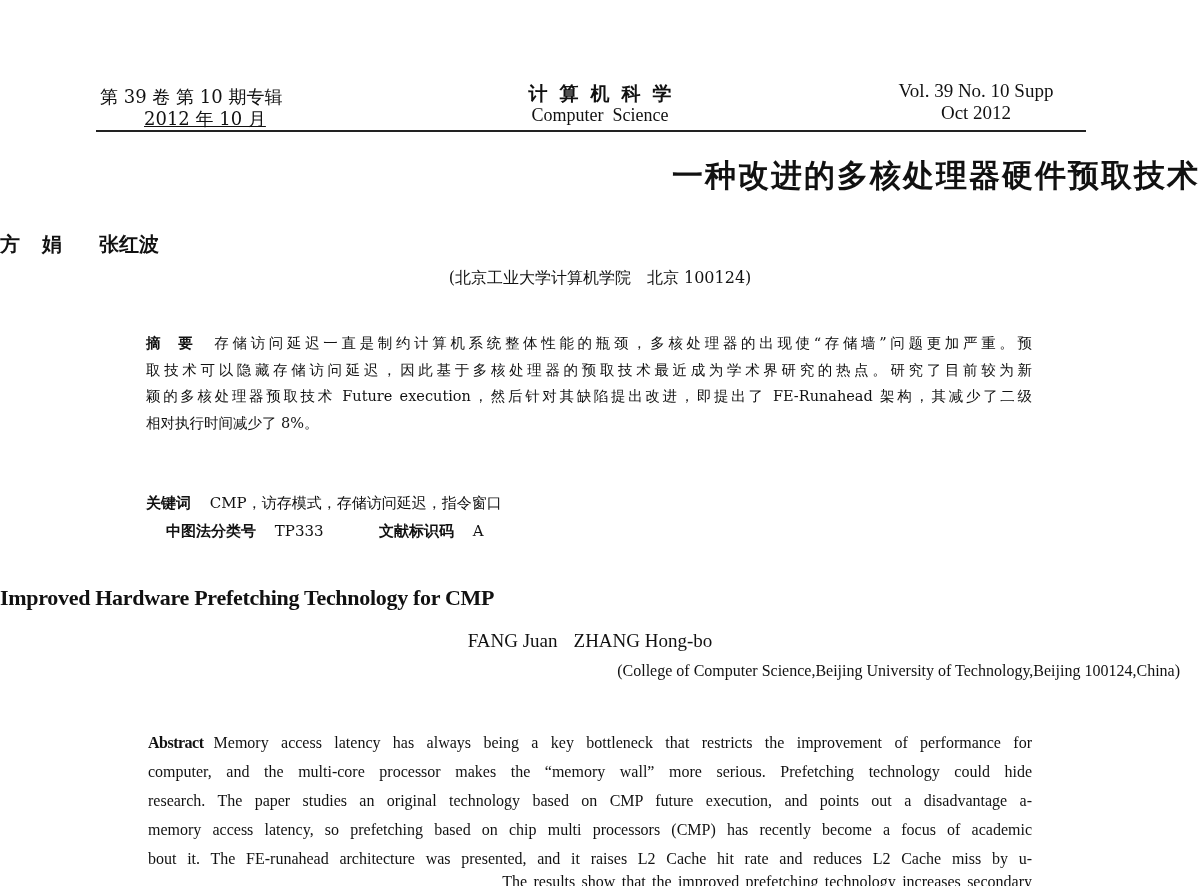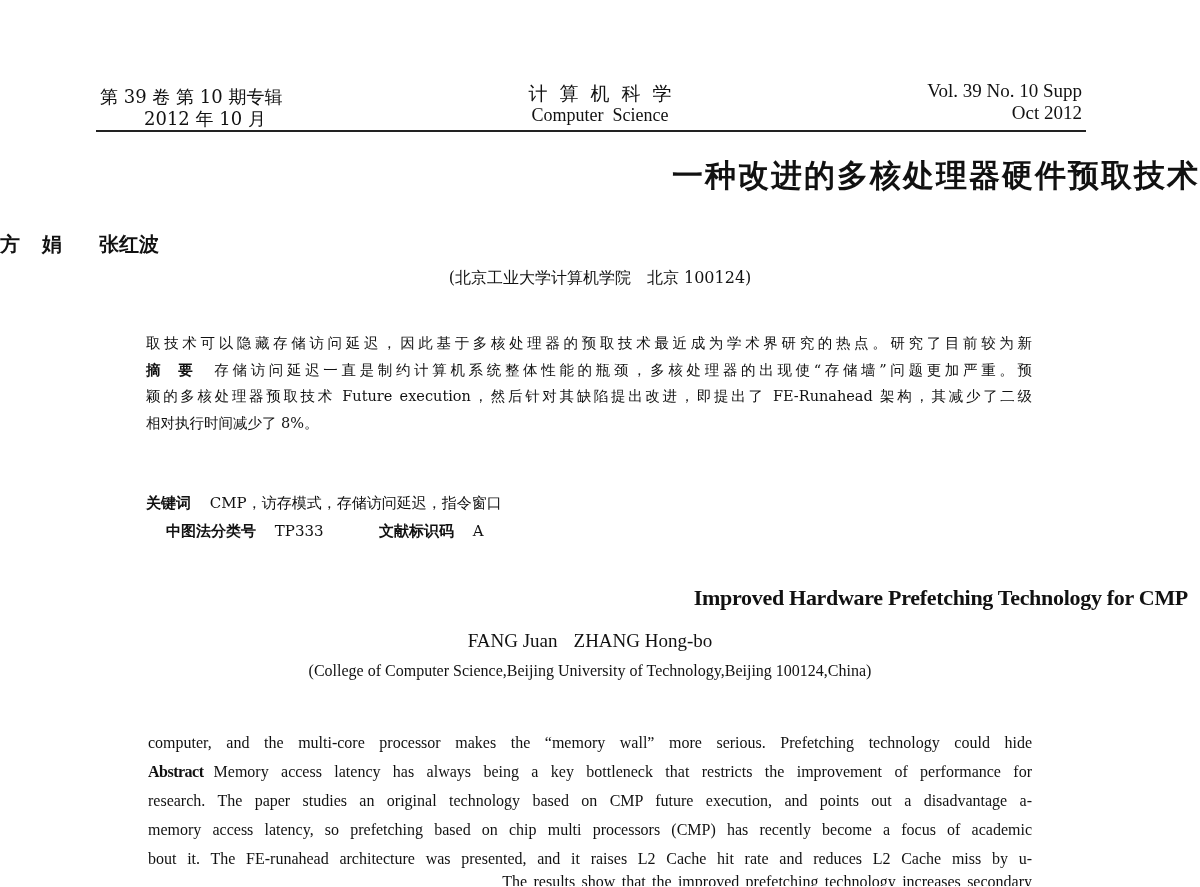--- a/index.html
+++ b/index.html
@@ -22,40 +22,41 @@
     }
     
     .hdr-left {
       position: absolute;
       left: 100px; top: 86px;
       font-family: "DejaVu Serif", "Liberation Serif", serif;
       font-size: 18px;
       line-height: 22px;
       color: #111;
     }
-    .hdr-left .l2 { padding-left: 44px; }
+    .hdr-left .l2 { padding-left: 44px; text-decoration: underline; }
     .hdr-center {
       position: absolute;
       left: 480px; top: 82px;
       width: 240px;
       text-align: center;
       font-size: 18px;
       line-height: 22px;
     }
     .hdr-center .cn {
       font-family: "DejaVu Serif", serif;
       letter-spacing: 12px;
       font-size: 19px;
       padding-left: 12px;
+      font-weight: bold;
     }
     .hdr-right {
       position: absolute;
       left: 870px; top: 80px;
       width: 212px;
-      text-align: right;
+      text-align: center;
       font-size: 19px;
       line-height: 22px;
     }
     .hdr-rule {
       position: absolute;
       left: 96px; top: 130px;
       width: 990px;
       height: 0;
       border-top: 2px solid #222;
     }
@@ -113,42 +114,42 @@
     .cls-row { top: 522px; margin-left: 20px; }
     .kw-row .lbl, .cls-row .lbl {
       font-family: "DejaVu Sans", sans-serif;
       font-weight: bold;
       margin-right: 14px;
     }
     .cls-row .gap { display: inline-block; width: 46px; }
     
     .title-en {
       position: absolute;
-      left: 8px; top: 585px;
+      left: 0; top: 585px;
+      width: 1180px;
+      text-align: left;
+      font-family: "Liberation Serif", serif;
+      font-weight: bold;
+      font-size: 22px;
+      letter-spacing: -0.3px;
+    }
+    .authors-en {
+      position: absolute;
+      left: 0; top: 630px;
+      width: 1180px;
+      text-align: center;
+      font-family: "Liberation Serif", serif;
+      font-size: 19px;
+    }
+    .authors-en .sep { display: inline-block; width: 16px; }
+    .affil-en {
+      position: absolute;
+      left: 0; top: 662px;
       width: 1180px;
       text-align: right;
-      font-family: "Liberation Serif", serif;
-      font-weight: bold;
-      font-size: 22px;
-      letter-spacing: -0.3px;
-    }
-    .authors-en {
-      position: absolute;
-      left: 0; top: 630px;
-      width: 1180px;
-      text-align: center;
-      font-family: "Liberation Serif", serif;
-      font-size: 19px;
-    }
-    .authors-en .sep { display: inline-block; width: 16px; }
-    .affil-en {
-      position: absolute;
-      left: 0; top: 662px;
-      width: 1180px;
-      text-align: center;
       font-family: "Liberation Serif", serif;
       font-size: 16px;
     }
     
     .abs-en {
       position: absolute;
       left: 148px; top: 728px;
       width: 884px;
       font-family: "Liberation Serif", serif;
       font-size: 16px;
@@ -193,24 +194,24 @@
   <div class="title-cn">一种改进的多核处理器硬件预取技术</div>
 
   <div class="authors-cn">
     <span class="a1">方娟</span>
     <span>张红波</span>
   </div>
 
   <div class="affil-cn">(北京工业大学计算机学院　北京 100124)</div>
 
   <div class="abs-cn">
-    <span class="line">取技术可以隐藏存储访问延迟，因此基于多核处理器的预取技术最近成为学术界研究的热点。研究了目前较为新</span>
     <span class="line">
       <span class="lbl">摘要</span><span>存储访问延迟一直是制约计算机系统整体性能的瓶颈，多核处理器的出现使“存储墙”问题更加严重。预</span>
     </span>
+    <span class="line">取技术可以隐藏存储访问延迟，因此基于多核处理器的预取技术最近成为学术界研究的热点。研究了目前较为新</span>
     <span class="line">颖的多核处理器预取技术 Future execution，然后针对其缺陷提出改进，即提出了 FE-Runahead 架构，其减少了二级</span>
     <span class="line last">相对执行时间减少了 8%。</span>
   </div>
 
   <div class="kw-row">
     <span class="lbl">关键词</span>
     <span>CMP，访存模式，存储访问延迟，指令窗口</span>
   </div>
 
   <div class="cls-row">
@@ -223,24 +224,24 @@
 
   <div class="title-en">Improved Hardware Prefetching Technology for CMP</div>
 
   <div class="authors-en">
     <span>FANG Juan</span><span class="sep"></span><span>ZHANG Hong-bo</span>
   </div>
 
   <div class="affil-en">(College of Computer Science,Beijing University of Technology,Beijing 100124,China)</div>
 
   <div class="abs-en">
-    <span class="line">computer, and the multi-core processor makes the “memory wall” more serious. Prefetching technology could hide</span>
     <span class="line">
       <span class="lbl">Abstract</span><span>Memory access latency has always being a key bottleneck that restricts the improvement of performance for</span>
     </span>
+    <span class="line">computer, and the multi-core processor makes the “memory wall” more serious. Prefetching technology could hide</span>
     <span class="line">research. The paper studies an original technology based on CMP future execution, and points out a disadvantage a-</span>
     <span class="line">memory access latency, so prefetching based on chip multi processors (CMP) has recently become a focus of academic</span>
     <span class="line">bout it. The FE-runahead architecture was presented, and it raises L2 Cache hit rate and reduces L2 Cache miss by u-</span>
     <span class="line cut">
         <span class="inner" style="white-space:pre; text-align:right;">                                                        The results show that the improved prefetching technology increases secondary</span>
       </span>
   </div>
 
 </div>
 

